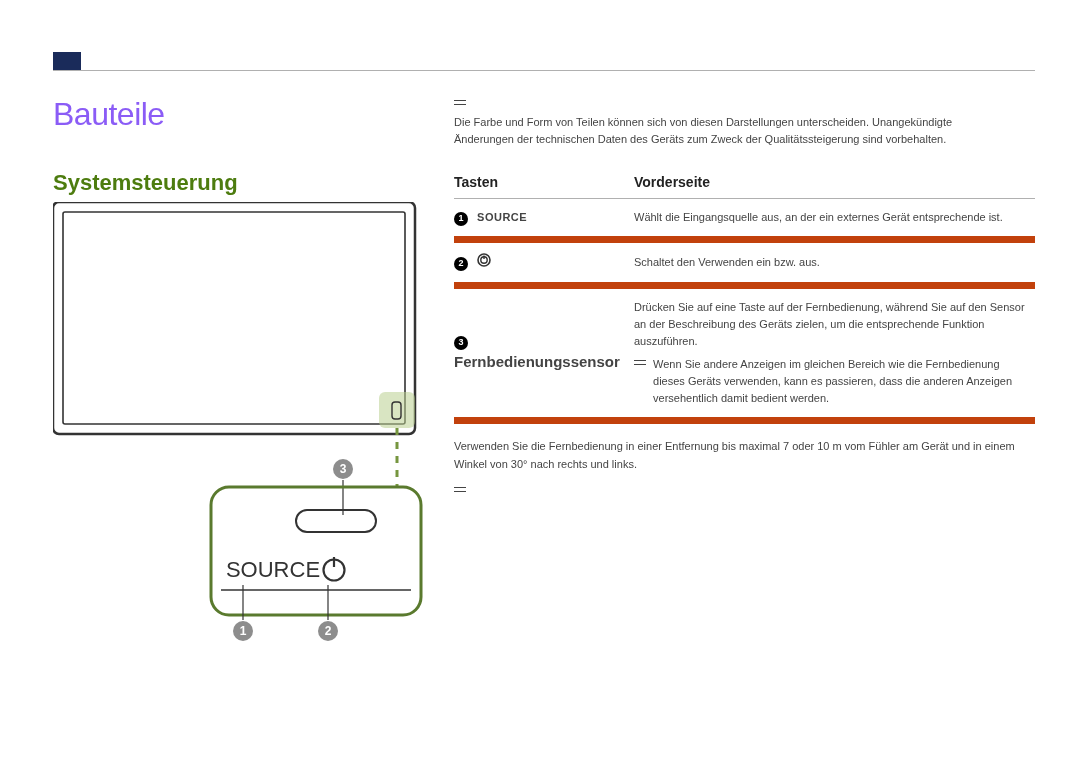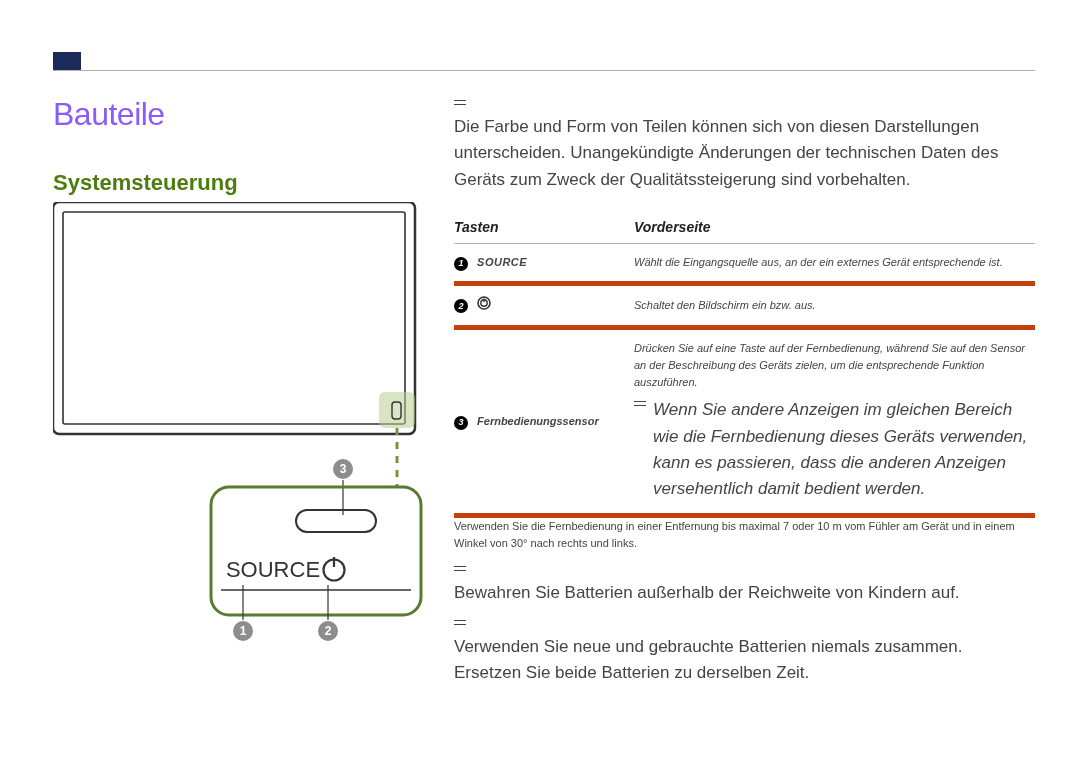--- a/index.html
+++ b/index.html
@@ -9,32 +9,32 @@
   .main-title { position: absolute; top: 96px; left: 53px; font-size: 32px; font-weight: 400; color: #8b5cf6; letter-spacing: -0.5px; }
   .section-title { position: absolute; top: 170px; left: 53px; font-size: 22px; font-weight: 550; color: #4d7c0f; }
   .diagram { position: absolute; top: 202px; left: 53px; width: 370px; height: 440px; }
   .diagram svg { width: 100%; height: 100%; }
 
   .right { position: absolute; top: 96px; left: 454px; right: 45px; }
   .disclaimer-row { margin-bottom: 18px; }
   .dash { display: inline-block; vertical-align: top; width: 16px; height: 1em; position: relative; margin-right: 0px; }
   .dash::before { content: ""; position: absolute; left: 0; top: 4px; width: 12px; height: 1px; background: #444; }
   .dash::after { content: ""; position: absolute; left: 0; top: 8px; width: 12px; height: 1px; background: #444; }
-  .note-text { display: inline-block; vertical-align: top; font-size: 17px; line-height: 1.55; color: #444; width: calc(100% - 20px); }
-  table { width: 100%; border-collapse: collapse; margin-top: 12px; font-style: italic; }
+  .note-text { display: inline-block; vertical-align: top; font-size: 11px; line-height: 1.55; color: #444; width: calc(100% - 20px); }
+  table { width: 100%; border-collapse: collapse; margin-top: 12px; }
   th { text-align: left; font-size: 14px; font-weight: 700; color: #222; border-bottom: 1px solid #b0b0b0; padding: 8px 0 8px 0; }
   th.col1 { width: 180px; }
-  td { font-size: 11px; line-height: 1.55; color: #444; border-bottom: 5px solid #c2410c; padding: 10px 0 10px 0; vertical-align: middle; }
+  td { font-size: 11px; line-height: 1.55; color: #444; border-bottom: 7px solid #c2410c; padding: 10px 0 10px 0; vertical-align: middle; }
   td.col1 { width: 180px; }
   .key-num { display: inline-flex; align-items: center; justify-content: center; width: 14px; height: 14px; border-radius: 50%; background: #000; color: #fff; font-size: 9px; font-weight: 700; margin-right: 6px; }
   .source-label { font-weight: 700; letter-spacing: 0.5px; font-size: 11px; }
-  .fb-label { font-weight: 700; font-size: 11px; }
+  .fb-label { font-weight: 700; font-size: 15px; }
   .power-icon { display: inline-block; vertical-align: middle; }
   .row3-desc .sub-note { margin-top: 6px; }
-  .bullets { }
+  .bullets { margin-top: 14px; }
   .bullets .item { margin-bottom: 10px; }
 </style>
 </head>
 <body>
 
 <div class="top-rule"></div>
 <div class="blue-accent"></div>
 
 <div class="main-title">Bauteile</div>
 <div class="section-title">Systemsteuerung</div>
@@ -102,21 +102,21 @@
         <td class="col1">
           <span class="key-num">2</span>
           <span class="power-icon">
             <svg width="14" height="14" viewBox="0 0 14 14">
               <circle cx="7" cy="7" r="6" fill="none" stroke="#333" stroke-width="1.6"></circle>
               <circle cx="7" cy="7" r="3.2" fill="none" stroke="#333" stroke-width="1.4"></circle>
               <line x1="7" y1="2.5" x2="7" y2="6" stroke="#333" stroke-width="1.4"></line>
             </svg>
           </span>
         </td>
-        <td>Schaltet den Bildschirm ein bzw. aus.</td>
+        <td>Schaltet den Verwenden ein bzw. aus.</td>
       </tr>
       <tr>
         <td class="col1">
           <span class="key-num">3</span>
           <span class="fb-label">Fernbedienungssensor</span>
         </td>
         <td class="row3-desc">
           <div>Drücken Sie auf eine Taste auf der Fernbedienung, während Sie auf den Sensor an der Beschreibung des Geräts zielen, um die entsprechende Funktion auszuführen.</div>
           <div class="sub-note">
             <span class="dash"></span>
@@ -124,21 +124,16 @@
           </div>
         </td>
       </tr>
     </tbody>
   </table>
 
   <div class="bullets">
     <div class="item" style="font-size:11px;line-height:1.55;color:#444;">Verwenden Sie die Fernbedienung in einer Entfernung bis maximal 7 oder 10 m vom Fühler am Gerät und in einem Winkel von 30° nach rechts und links.</div>
     <div class="item">
       <span class="dash"></span>
-      <span class="note-text">Bewahren Sie Batterien außerhalb der Reichweite von Kindern auf.</span>
-    </div>
-    <div class="item">
-      <span class="dash"></span>
-      <span class="note-text">Verwenden Sie neue und gebrauchte Batterien niemals zusammen. Ersetzen Sie beide Batterien zu derselben Zeit.</span>
     </div>
   </div>
 
 </div>
 
 </body></html>

